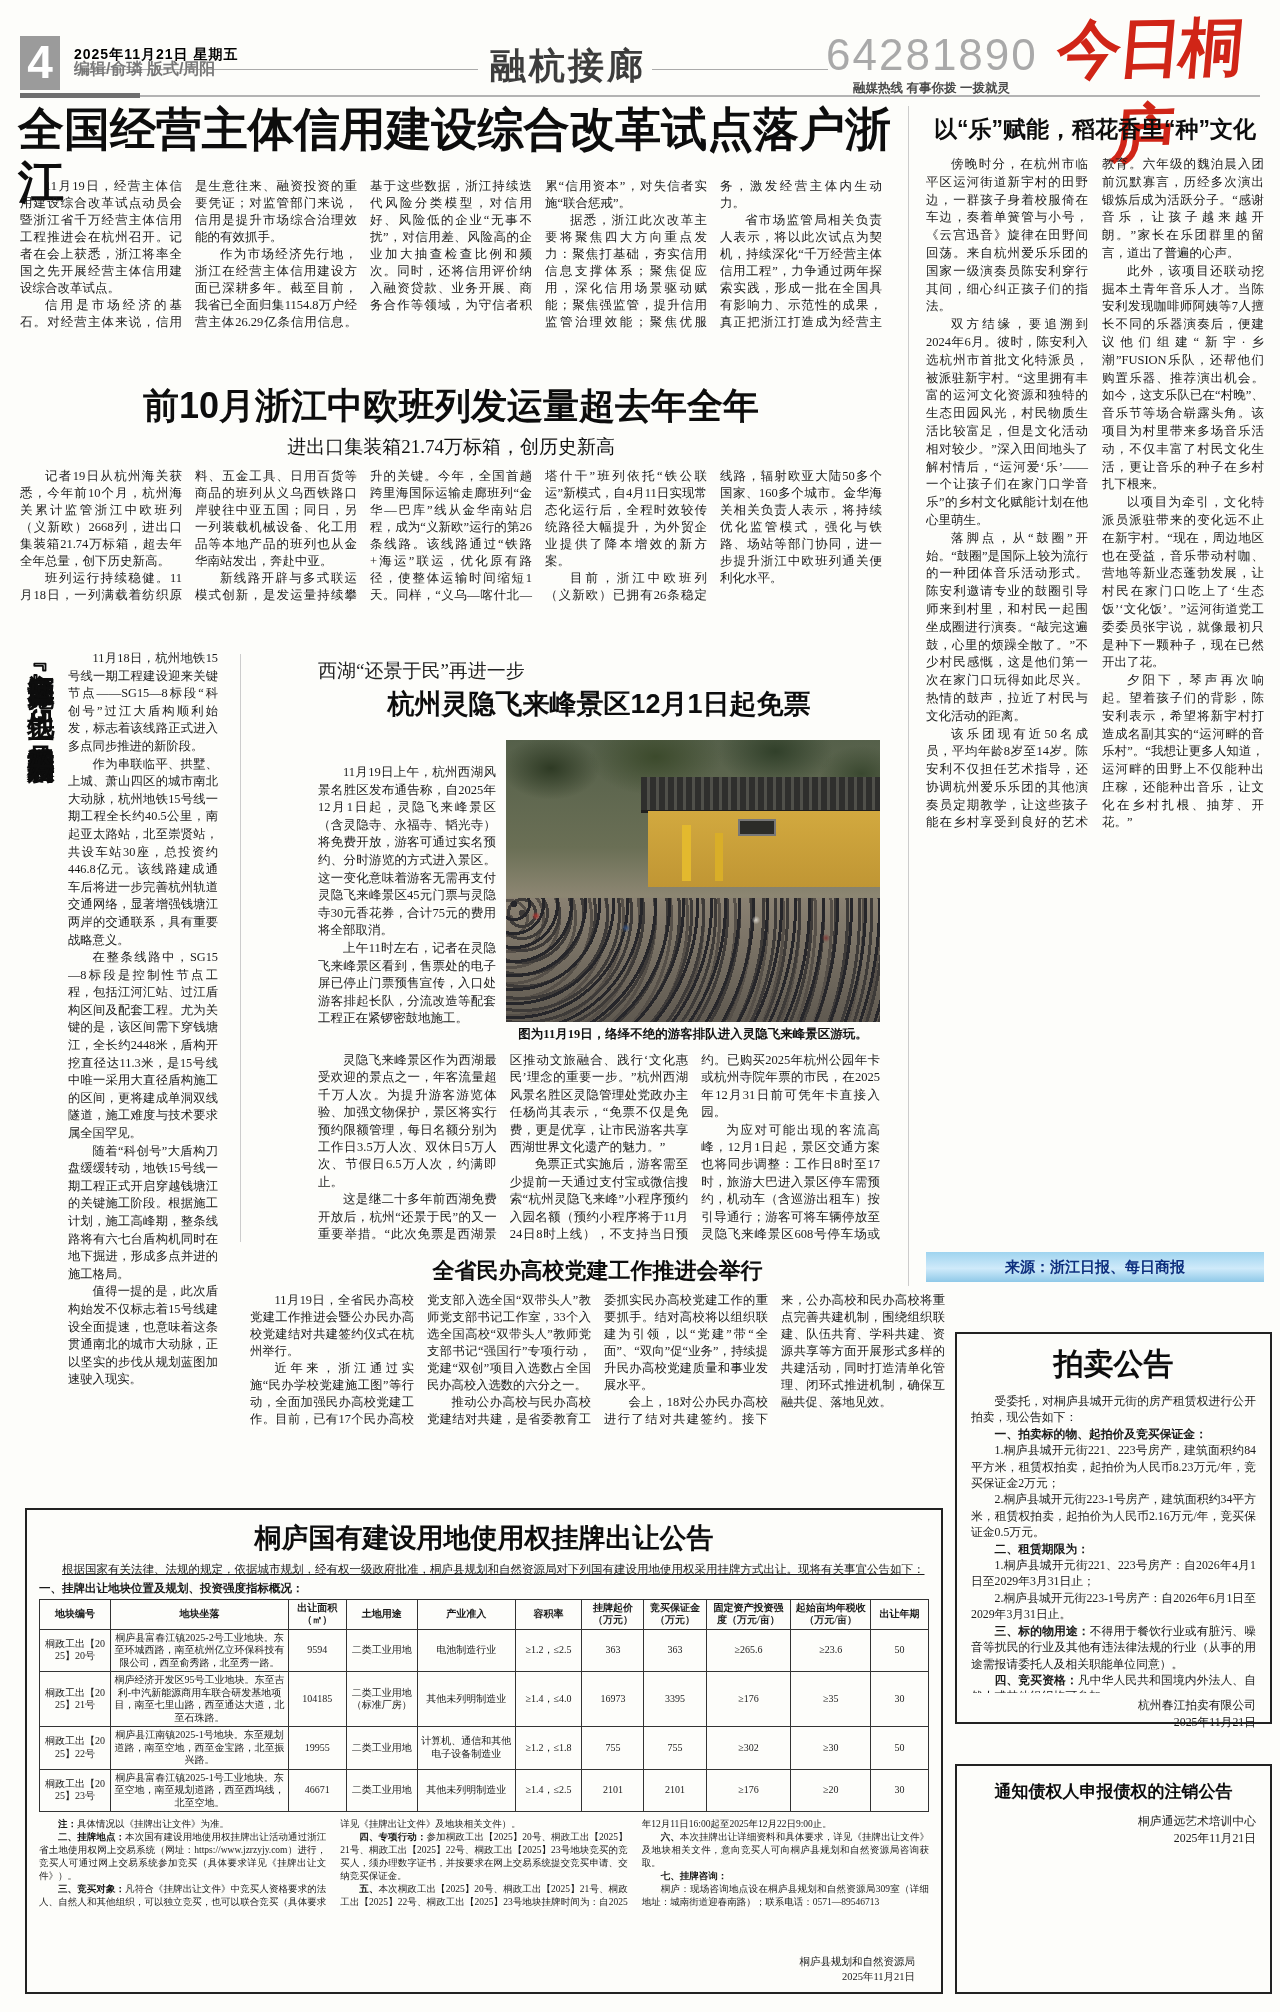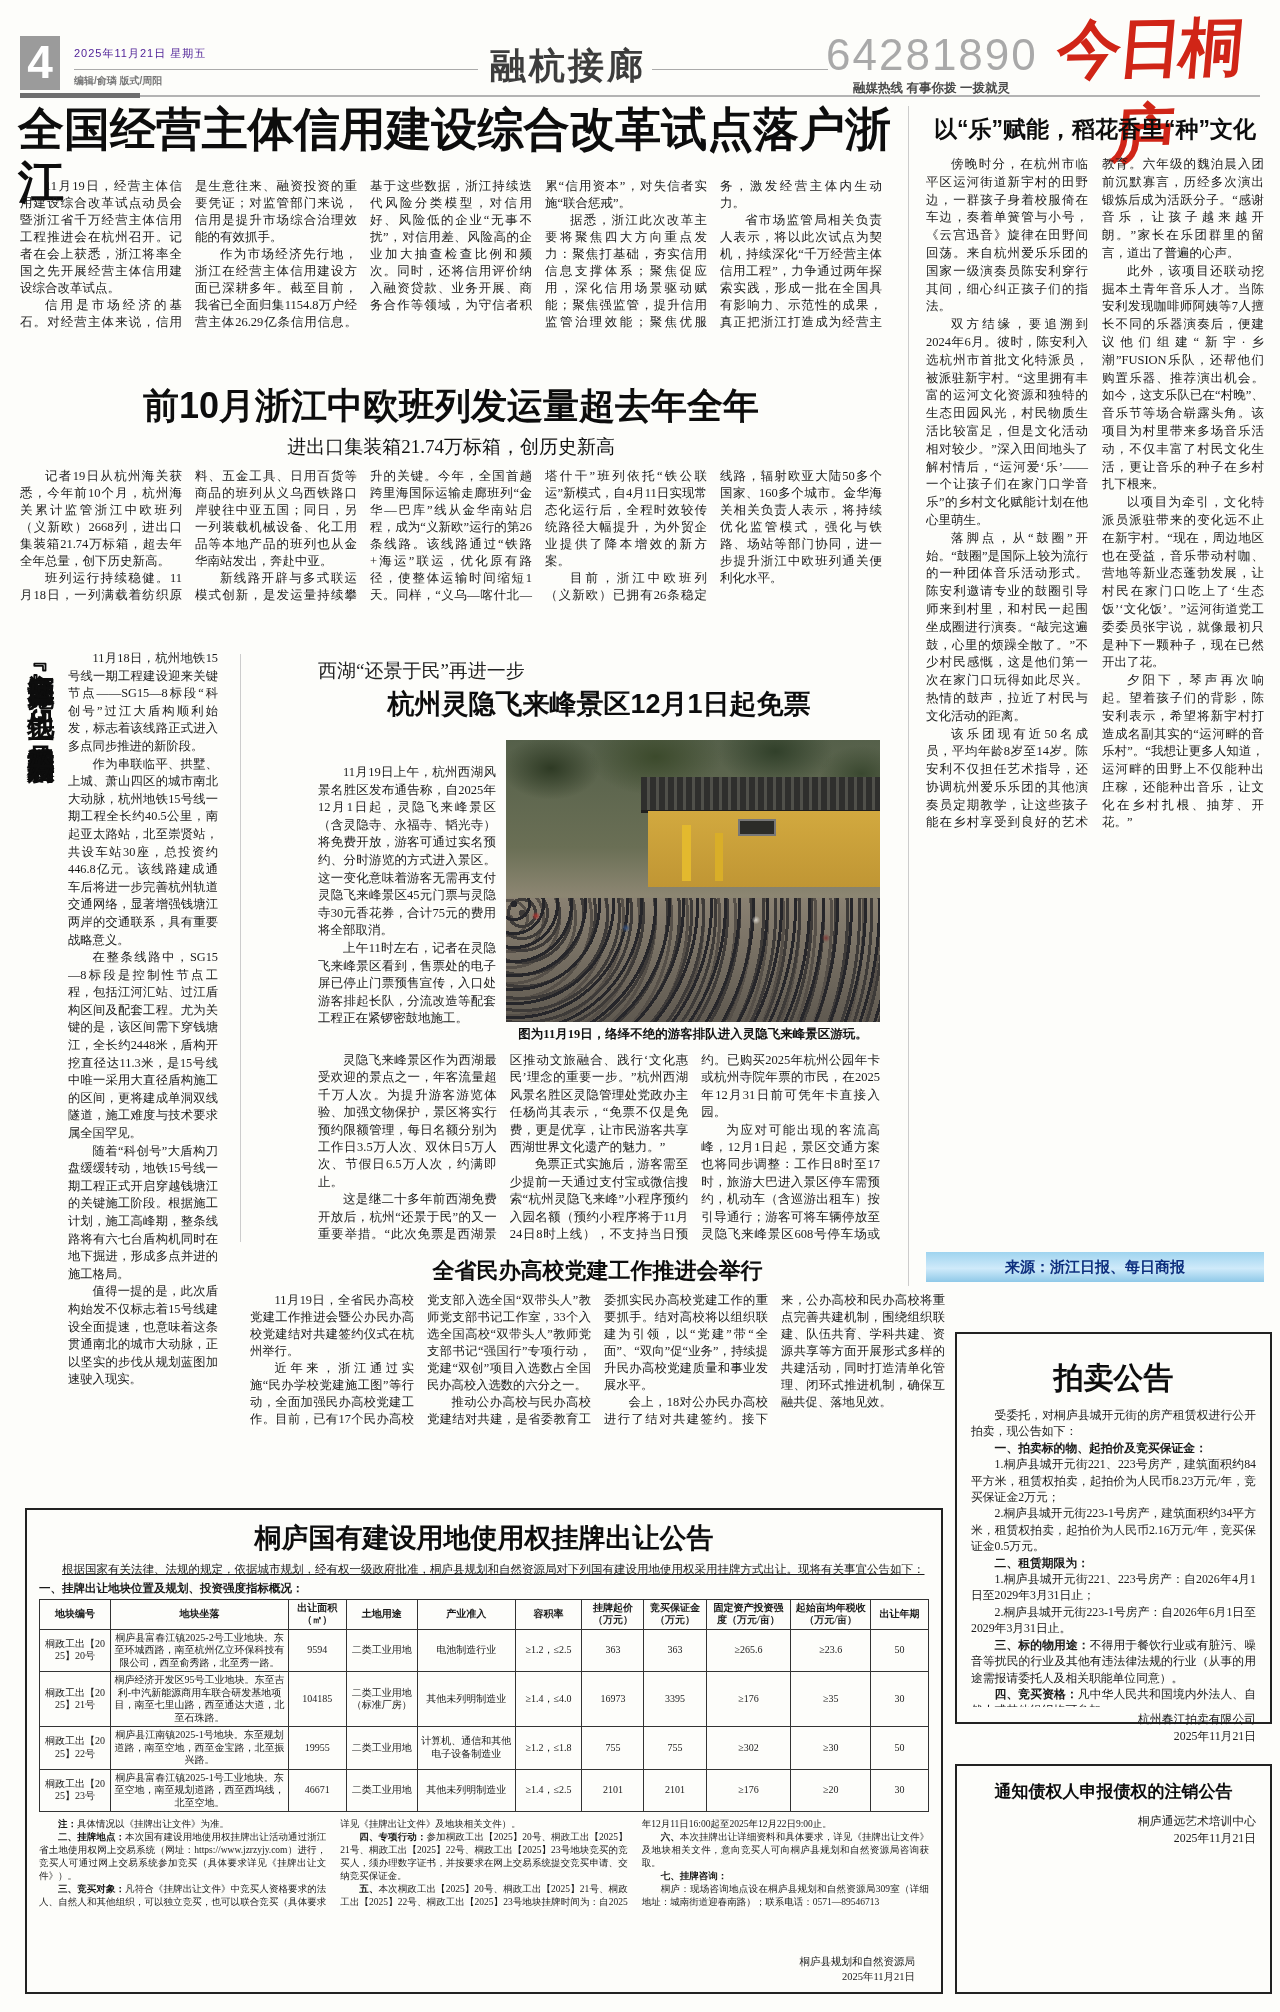--- a/index.html
+++ b/index.html
@@ -3,22 +3,22 @@
 <meta charset="utf-8">
 <style>
   html,body{margin:0;padding:0;background:#e8e8e4;}
   #page{position:relative;width:1280px;height:2012px;margin:0 auto;background:#fdfdfa;
         font-family:"Liberation Serif",serif;color:#1a1a1a;overflow:hidden;}
   .abs{position:absolute;}
   .sans{font-family:"Liberation Sans",sans-serif;}
   
   .pagebox{left:20px;top:36px;width:40px;height:54px;background:#9b9b9b;color:#fff;
            font-size:46px;font-weight:bold;text-align:center;line-height:52px;}
-  .date{left:74px;top:46px;font-size:11px;font-weight:normal;color:#4c1d95;letter-spacing:1px;}
-  .editors{left:74px;top:74px;font-size:10px;font-weight:bold;color:#787878;}
+  .date{left:74px;top:46px;font-size:14px;font-weight:bold;color:#000000;letter-spacing:1px;}
+  .editors{left:74px;top:59px;font-size:16px;font-weight:bold;color:#787878;}
   .hrule1{left:74px;top:69px;width:404px;height:1px;background:#aaa;}
   .hrule2{left:652px;top:69px;width:176px;height:1px;background:#aaa;}
   .secname{left:478px;top:42px;width:180px;font-size:36px;font-weight:900;color:#3d3d3d;
            letter-spacing:3px;text-align:center;}
   .hotnum{left:826px;top:30px;width:184px;font-size:44px;color:#a9a9a9;letter-spacing:2px;text-align:right;}
   .hotslogan{left:826px;top:80px;width:184px;font-size:12.5px;font-weight:bold;color:#4a4a4a;text-align:right;}
   .masthead{left:1028px;top:6px;width:242px;height:86px;color:#d02517;font-size:64px;font-weight:900;
             letter-spacing:-3px;transform:skewX(-6deg) rotate(-1deg);line-height:86px;text-align:center;}
   .headrule{left:20px;top:95px;width:1240px;height:2px;background:#b3b3b3;}
   .headrule-dark{left:20px;top:93px;width:120px;height:5px;background:#6f6f6f;}
@@ -92,21 +92,21 @@
   .land-tb th,.land-tb td{border:1px solid #333;padding:2px 3px;text-align:center;font-weight:normal;
         word-break:break-all;}
   .land-tb th{font-weight:bold;}
   .land-notes{margin-top:6px;column-count:3;column-gap:14px;font-size:9.5px;line-height:13px;
         height:150px;overflow:hidden;text-align:justify;}
   .land-notes p{margin:0;text-indent:2em;}
   .land-sig{position:absolute;right:26px;bottom:8px;text-align:right;font-size:10.5px;line-height:15px;margin-left:15px;}
   
   .noticebox{border:2px solid #222;box-sizing:border-box;padding:8px 14px;background:#fdfdfa;}
   .auction{left:955px;top:1332px;width:317px;height:392px;}
-  .auction-title{text-align:center;font-size:30px;font-weight:900;margin:16px 0 8px;color:#0d0d0d;}
+  .auction-title{text-align:center;font-size:30px;font-weight:900;margin:2px 0 8px;color:#0d0d0d;}
   .notice-text{font-size:11.8px;line-height:16.4px;text-align:justify;overflow:hidden;}
   .notice-text p{margin:0;text-indent:2em;}
   .notice-sig{text-align:right;font-size:11.8px;line-height:17px;margin-top:4px;}
   .cancel{left:955px;top:1764px;width:317px;height:230px;}
   .cancel-title{text-align:center;font-size:17px;font-weight:900;margin:6px 0 10px;color:#0d0d0d;}
 </style>
 </head>
 <body>
 
 <div id="page">

